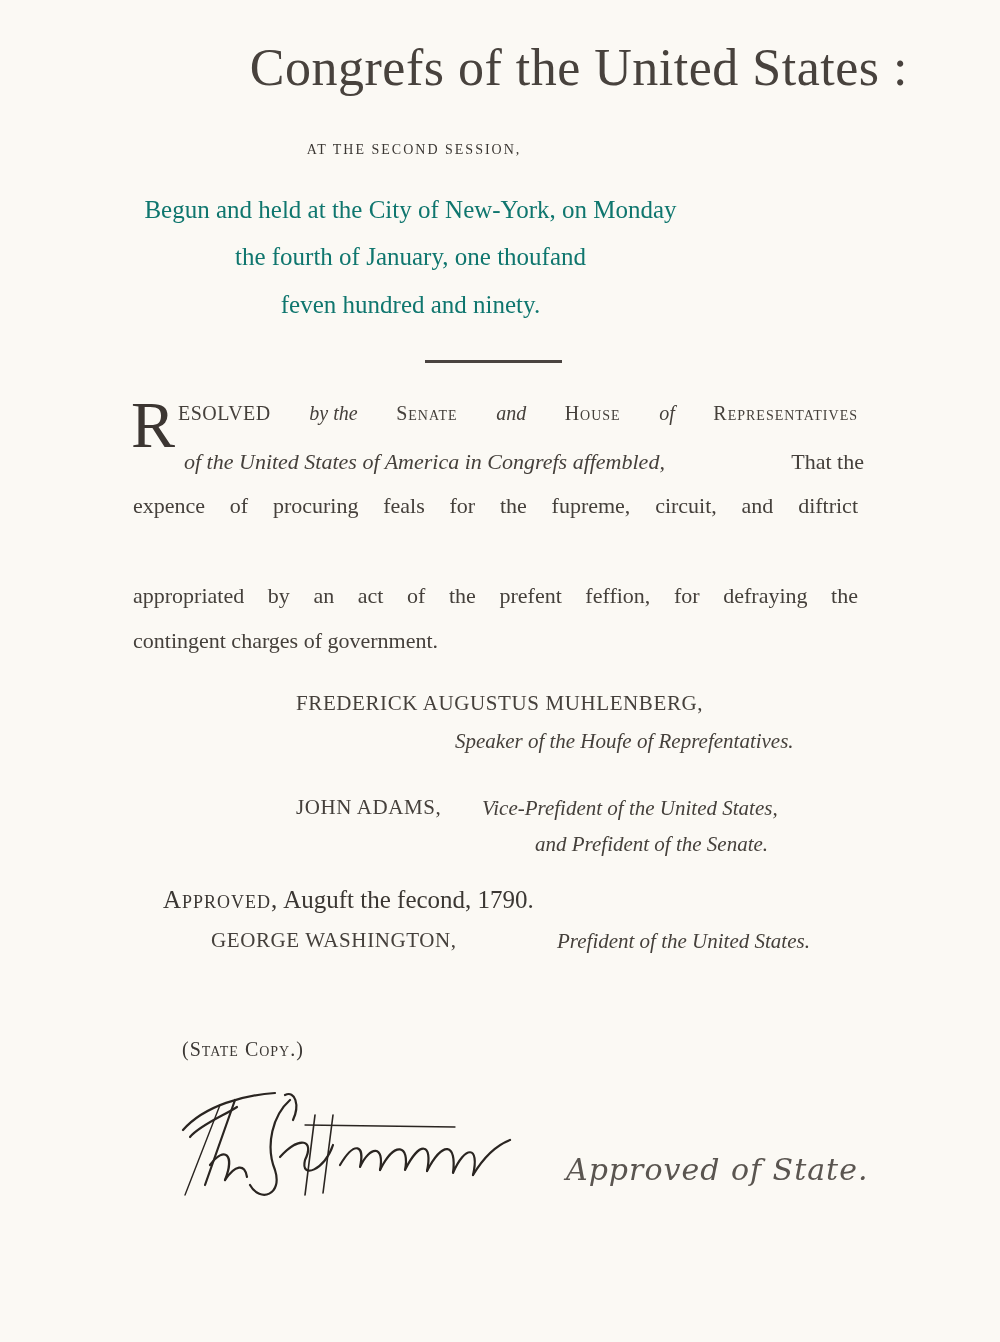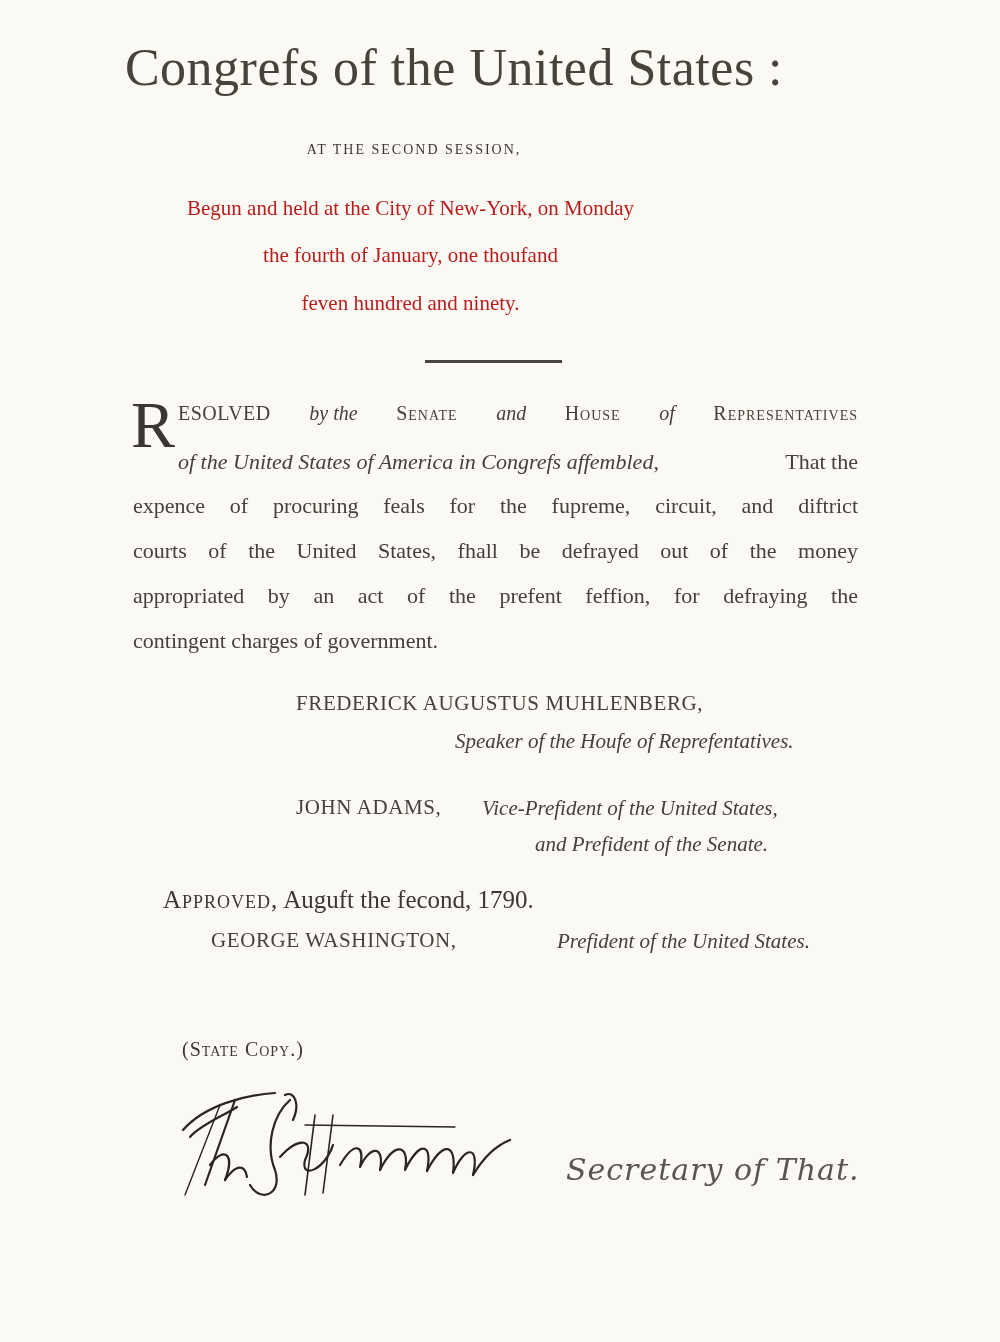--- a/index.html
+++ b/index.html
@@ -6,28 +6,28 @@
   body {
     width: 1000px; height: 1342px; overflow: hidden;
     background: #fbf9f4;
     color: #3b3733;
     font-family: "Liberation Serif", "DejaVu Serif", serif;
     position: relative;
   }
   .page { position: absolute; inset: 0; }
   .abs { position: absolute; white-space: nowrap; }
   .title {
-    left: 0; width: 908px; text-align: center; top: 38px;
+    left: 0; width: 908px; text-align: right; top: 38px;
     font-size: 52px; letter-spacing: 0.5px; color: #48423d;
   }
   .session {
     left: 0; width: 828px; text-align: center; top: 142px;
     font-size: 14px; letter-spacing: 2px; font-variant: small-caps; text-transform: uppercase;
   }
-  .begun { left: 0; width: 821px; text-align: center; font-size: 21px; color: #b91c1c; }
+  .begun { left: 0; width: 821px; text-align: center; font-size: 25px; color: #0f766e; }
   .rule {
     left: 425px; top: 360px; width: 137px; height: 3px; background: #4a4440;
   }
   .para { left: 133px; width: 725px; font-size: 22px; color: #45403b; }
   .just { text-align: justify; text-align-last: justify; }
   .dropcap {
     left: 131px; top: 395px; font-size: 66px; line-height: 60px; color: #3c3632;
   }
   .sc { font-variant: small-caps; letter-spacing: 1px; }
   .it { font-style: italic; }
@@ -59,26 +59,25 @@
   <div class="abs dropcap">R</div>
   <div class="abs para" style="left:178px; width:680px; top:402px; font-size:20px; display:flex; justify-content:space-between;">
     <span class="caps">ESOLVED</span>
     <span class="it">by the</span>
     <span class="sc">Senate</span>
     <span class="it">and</span>
     <span class="sc">House</span>
     <span class="it">of</span>
     <span class="sc">Representatives</span>
   </div>
-  <div class="abs para" style="left:178px; width:680px; top:449px; display:flex; justify-content:space-between;text-align:right;">
+  <div class="abs para" style="left:184px; width:680px; top:449px; display:flex; justify-content:space-between;text-align:right;">
     <span class="it">of the United States of America in Congrefs affembled,</span>
     <span>That the</span>
   </div>
   <div class="abs para just" style="top:493px;">expence of procuring feals for the fupreme, circuit, and diftrict</div>
-  <div class="abs para just" style="top:538px;">courts of the United States, fhall be defrayed out of the money</div>
   <div class="abs para just" style="top:583px;">appropriated by an act of the prefent feffion, for defraying the</div>
   <div class="abs para" style="top:628px;">contingent charges of government.</div>
 
   <div class="abs sig-name" style="left:296px; top:691px; letter-spacing:0.6px;">FREDERICK AUGUSTUS MUHLENBERG,</div>
   <div class="abs sig-title" style="left:455px; top:729px;">Speaker of the Houfe of Reprefentatives.</div>
 
   <div class="abs sig-name" style="left:296px; top:795px; letter-spacing:0.6px;">JOHN ADAMS,</div>
   <div class="abs sig-title" style="left:482px; top:796px;">Vice-Prefident of the United States,</div>
   <div class="abs sig-title" style="left:535px; top:832px;">and Prefident of the Senate.</div>
 
@@ -108,15 +107,15 @@
     <path d="M150 30 L 140 110" stroke-width="1.6"></path>
     <path d="M168 30 L 158 108" stroke-width="1.6"></path>
     <path d="M140 40 L 290 42" stroke-width="1.3"></path>
 
     <path d="M175 80 C 190 55, 200 60, 195 82 C 205 60, 220 60, 215 85"></path>
     <path d="M215 85 C 230 55, 245 60, 240 85 C 255 55, 268 58, 262 86"></path>
     <path d="M262 86 C 278 55, 292 58, 288 88 C 300 60, 315 60, 308 90"></path>
     <path d="M308 90 C 320 70, 332 60, 345 55"></path>
   </svg>
 
-  <div class="abs secretary">Secretary of That.</div>
+  <div class="abs secretary">Approved of State.</div>
 
 </div>
 
 </body></html>

